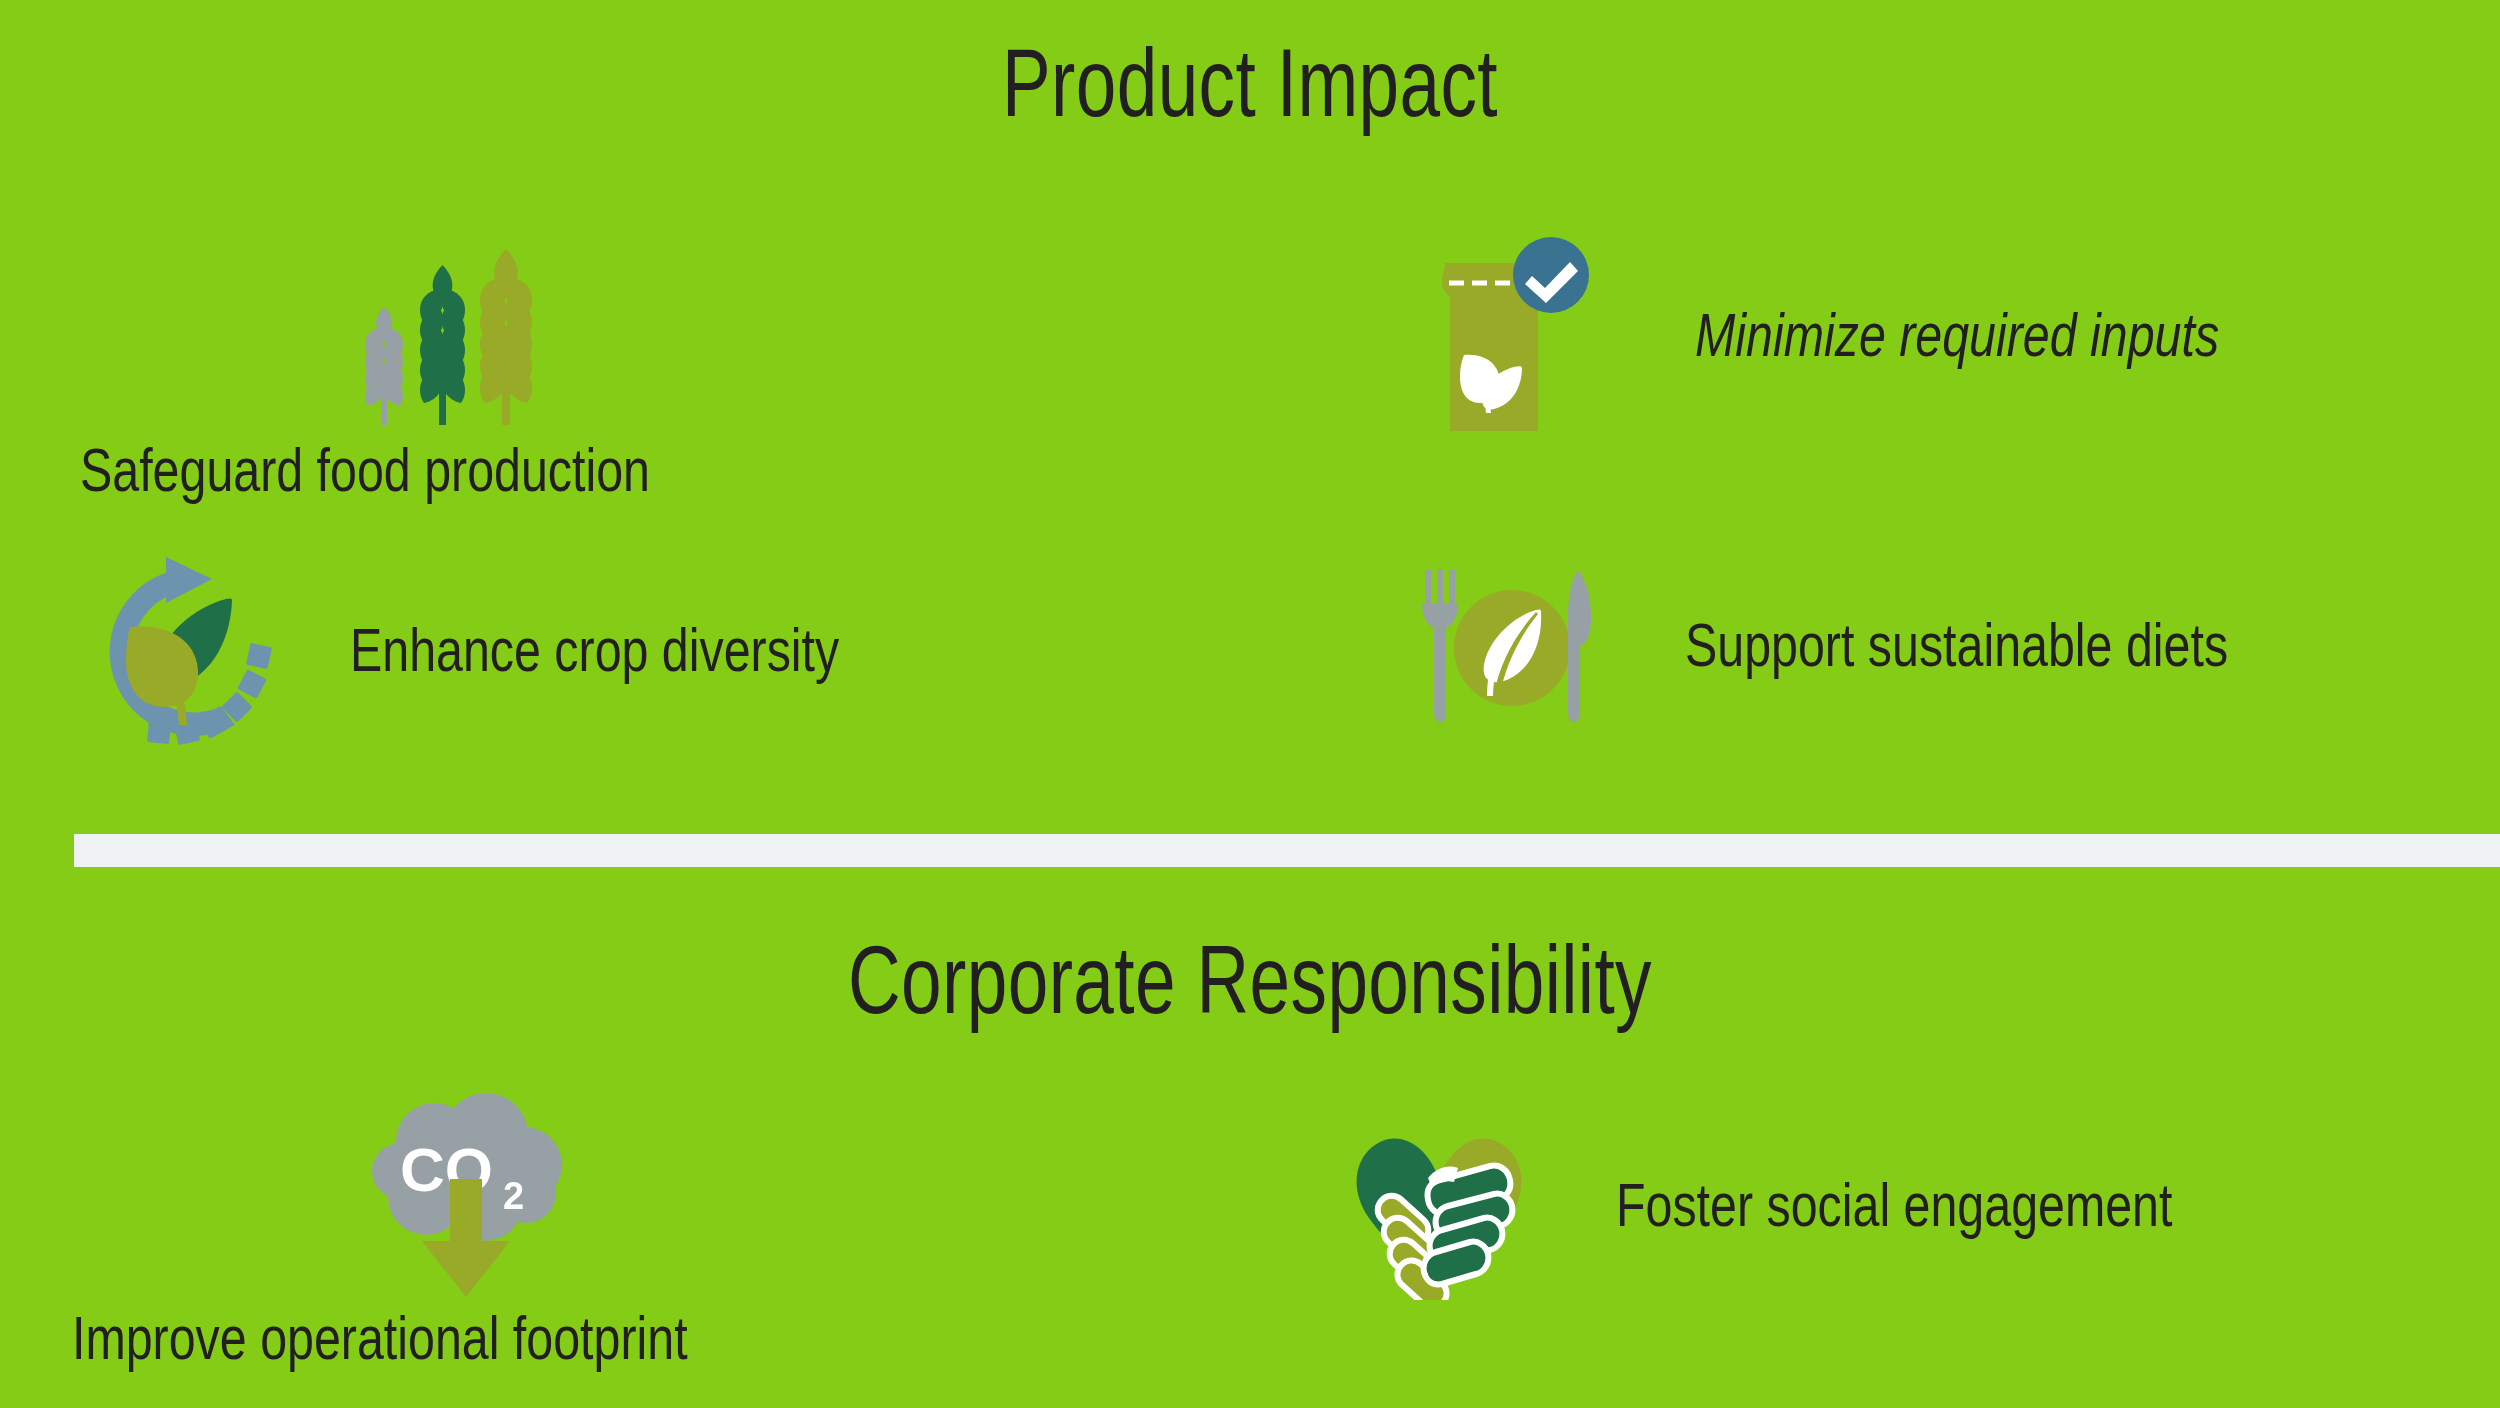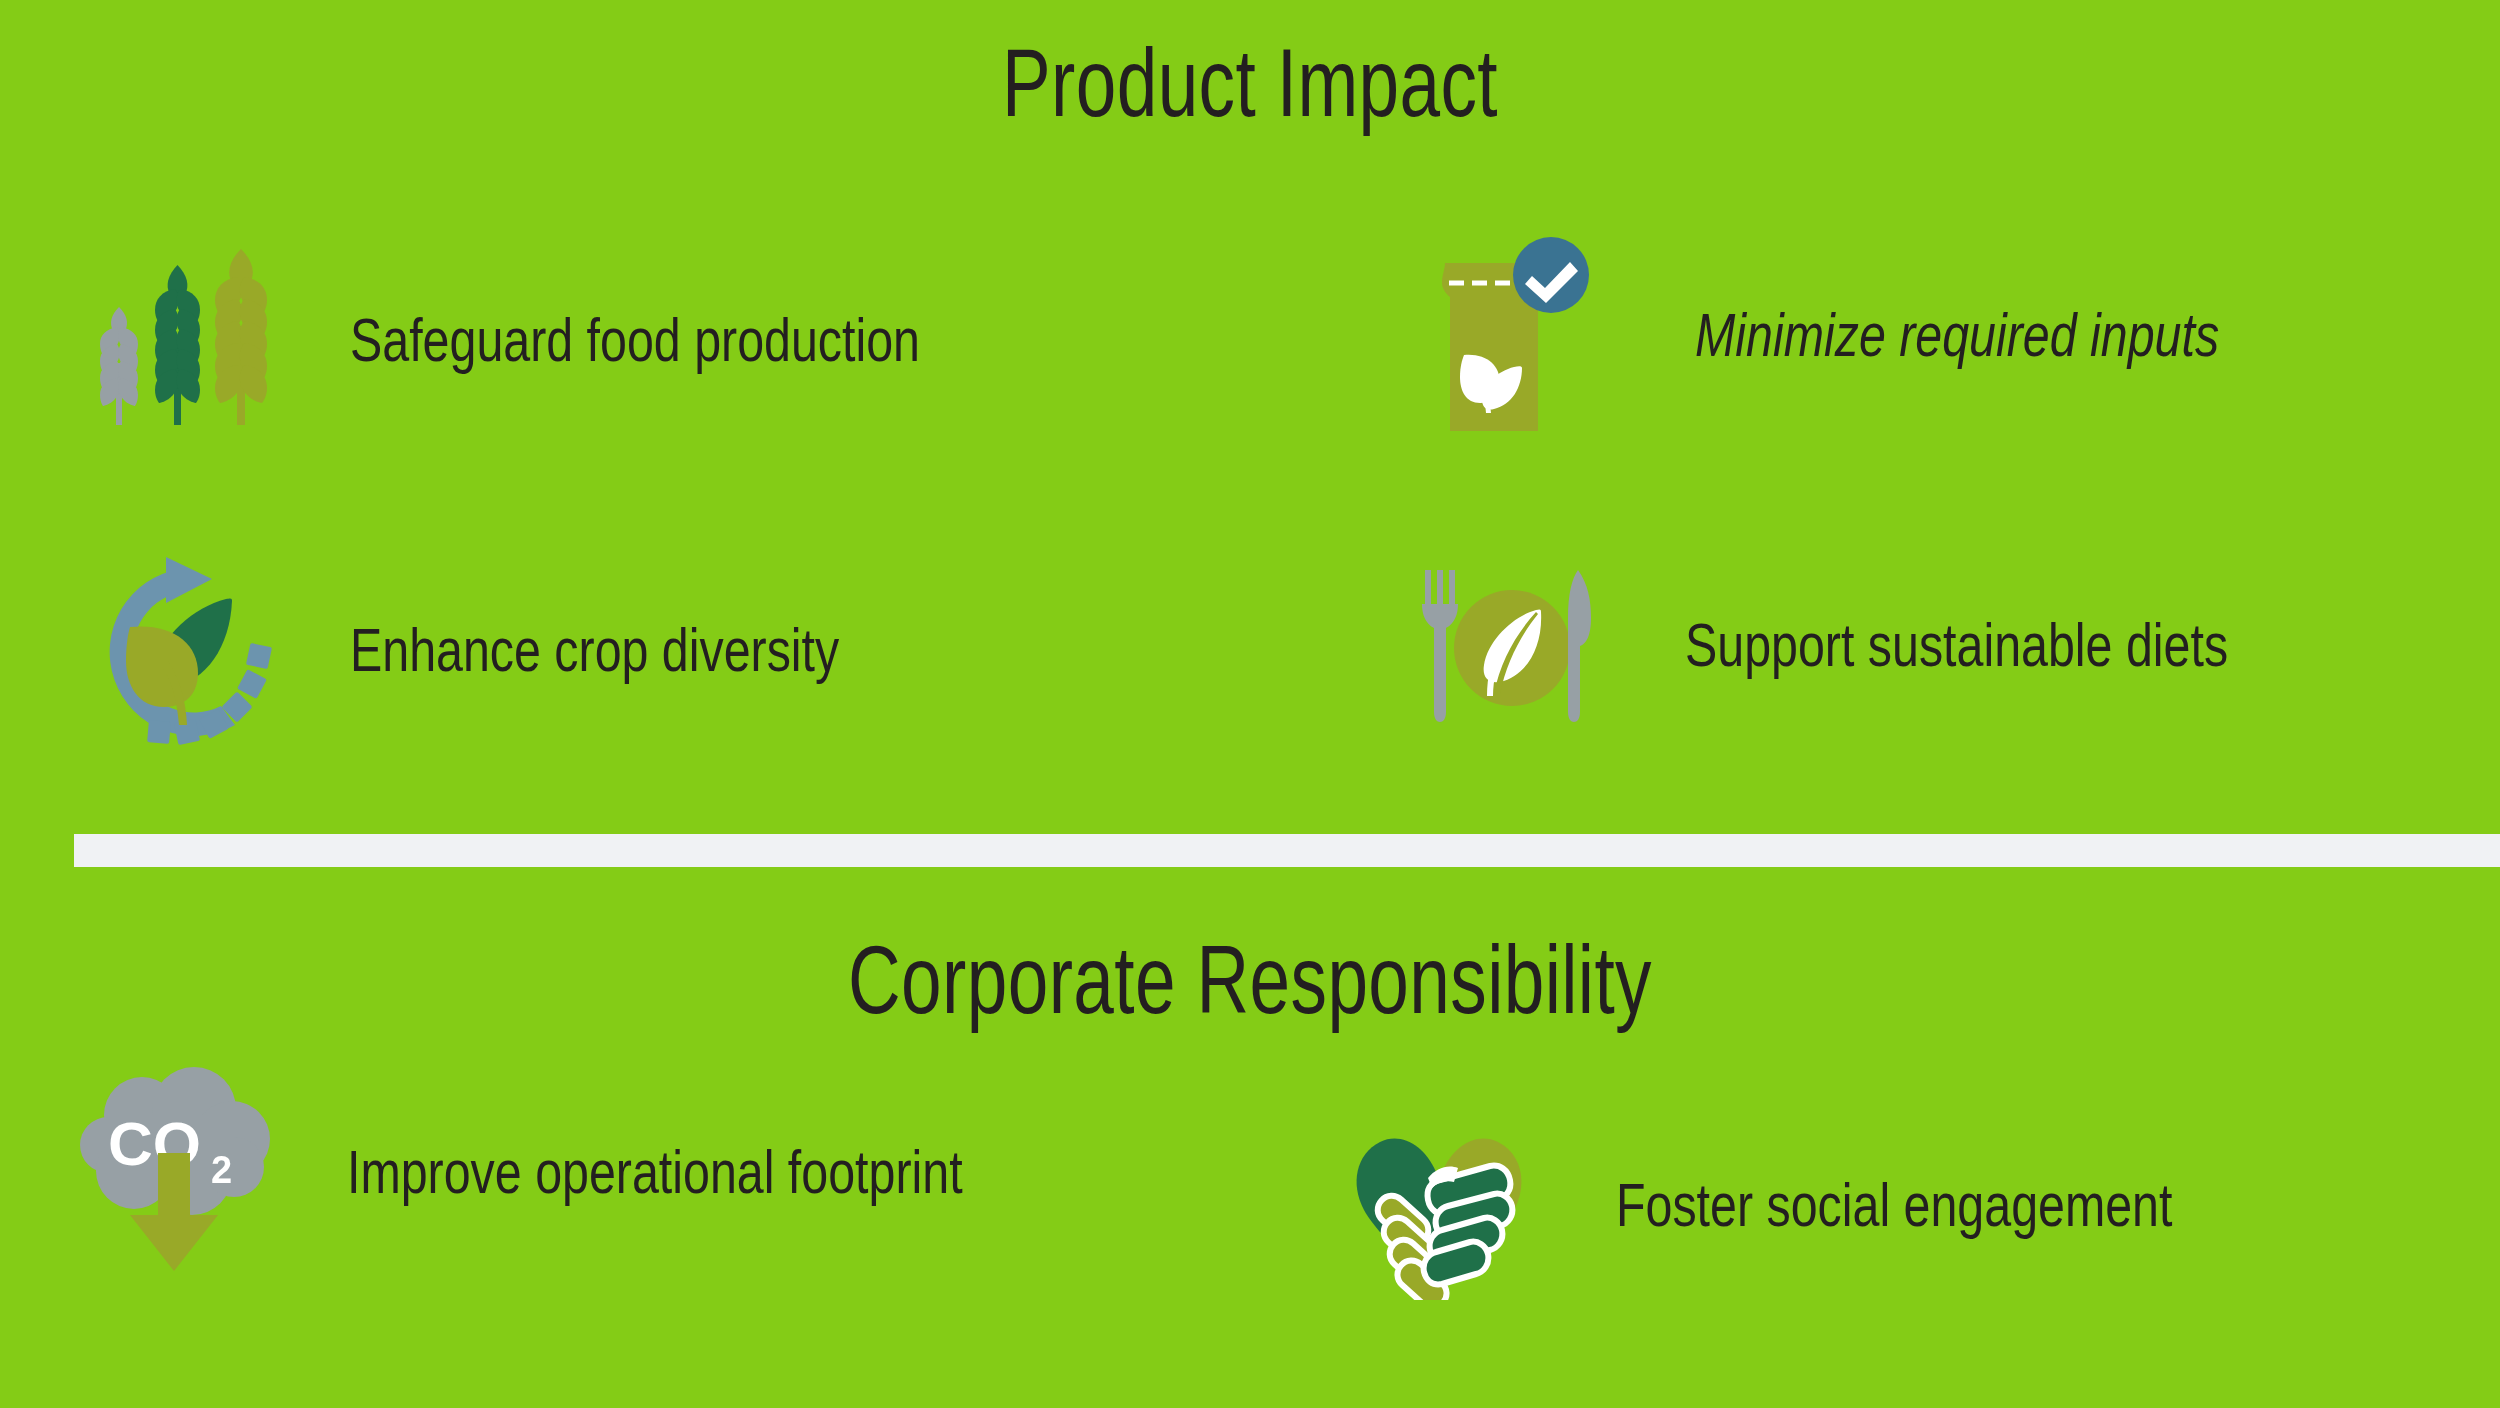--- a/index.html
+++ b/index.html
@@ -73,25 +73,25 @@
     font-weight: 400;
     font-size: 62px;
     line-height: 70px;
     color: #231f20;
     white-space: nowrap;
     transform: scaleX(0.78);
     transform-origin: left center;
   }
 
   
-  #item-safeguard   { left: 80px;  top: 245px;  }
+  #item-safeguard   { left: 80px;  top: 245px; flex-direction: column;  }
   #item-minimize    { left: 1420px; top: 235px; font-style: italic; }
   #item-enhance     { left: 80px;  top: 555px;  }
   #item-diets       { left: 1408px; top: 560px; }
-  #item-footprint   { left: 72px;  top: 1067px; }
+  #item-footprint   { left: 72px;  top: 1093px; flex-direction: column; }
   #item-social      { left: 1344px; top: 1110px;}
 
   .gap-sm { width: 70px; }
   .gap-md { width: 82px; }
   .gap-lg { width: 100px; }
 
   svg { display: block; }
 </style>
 </head>
 <body>

